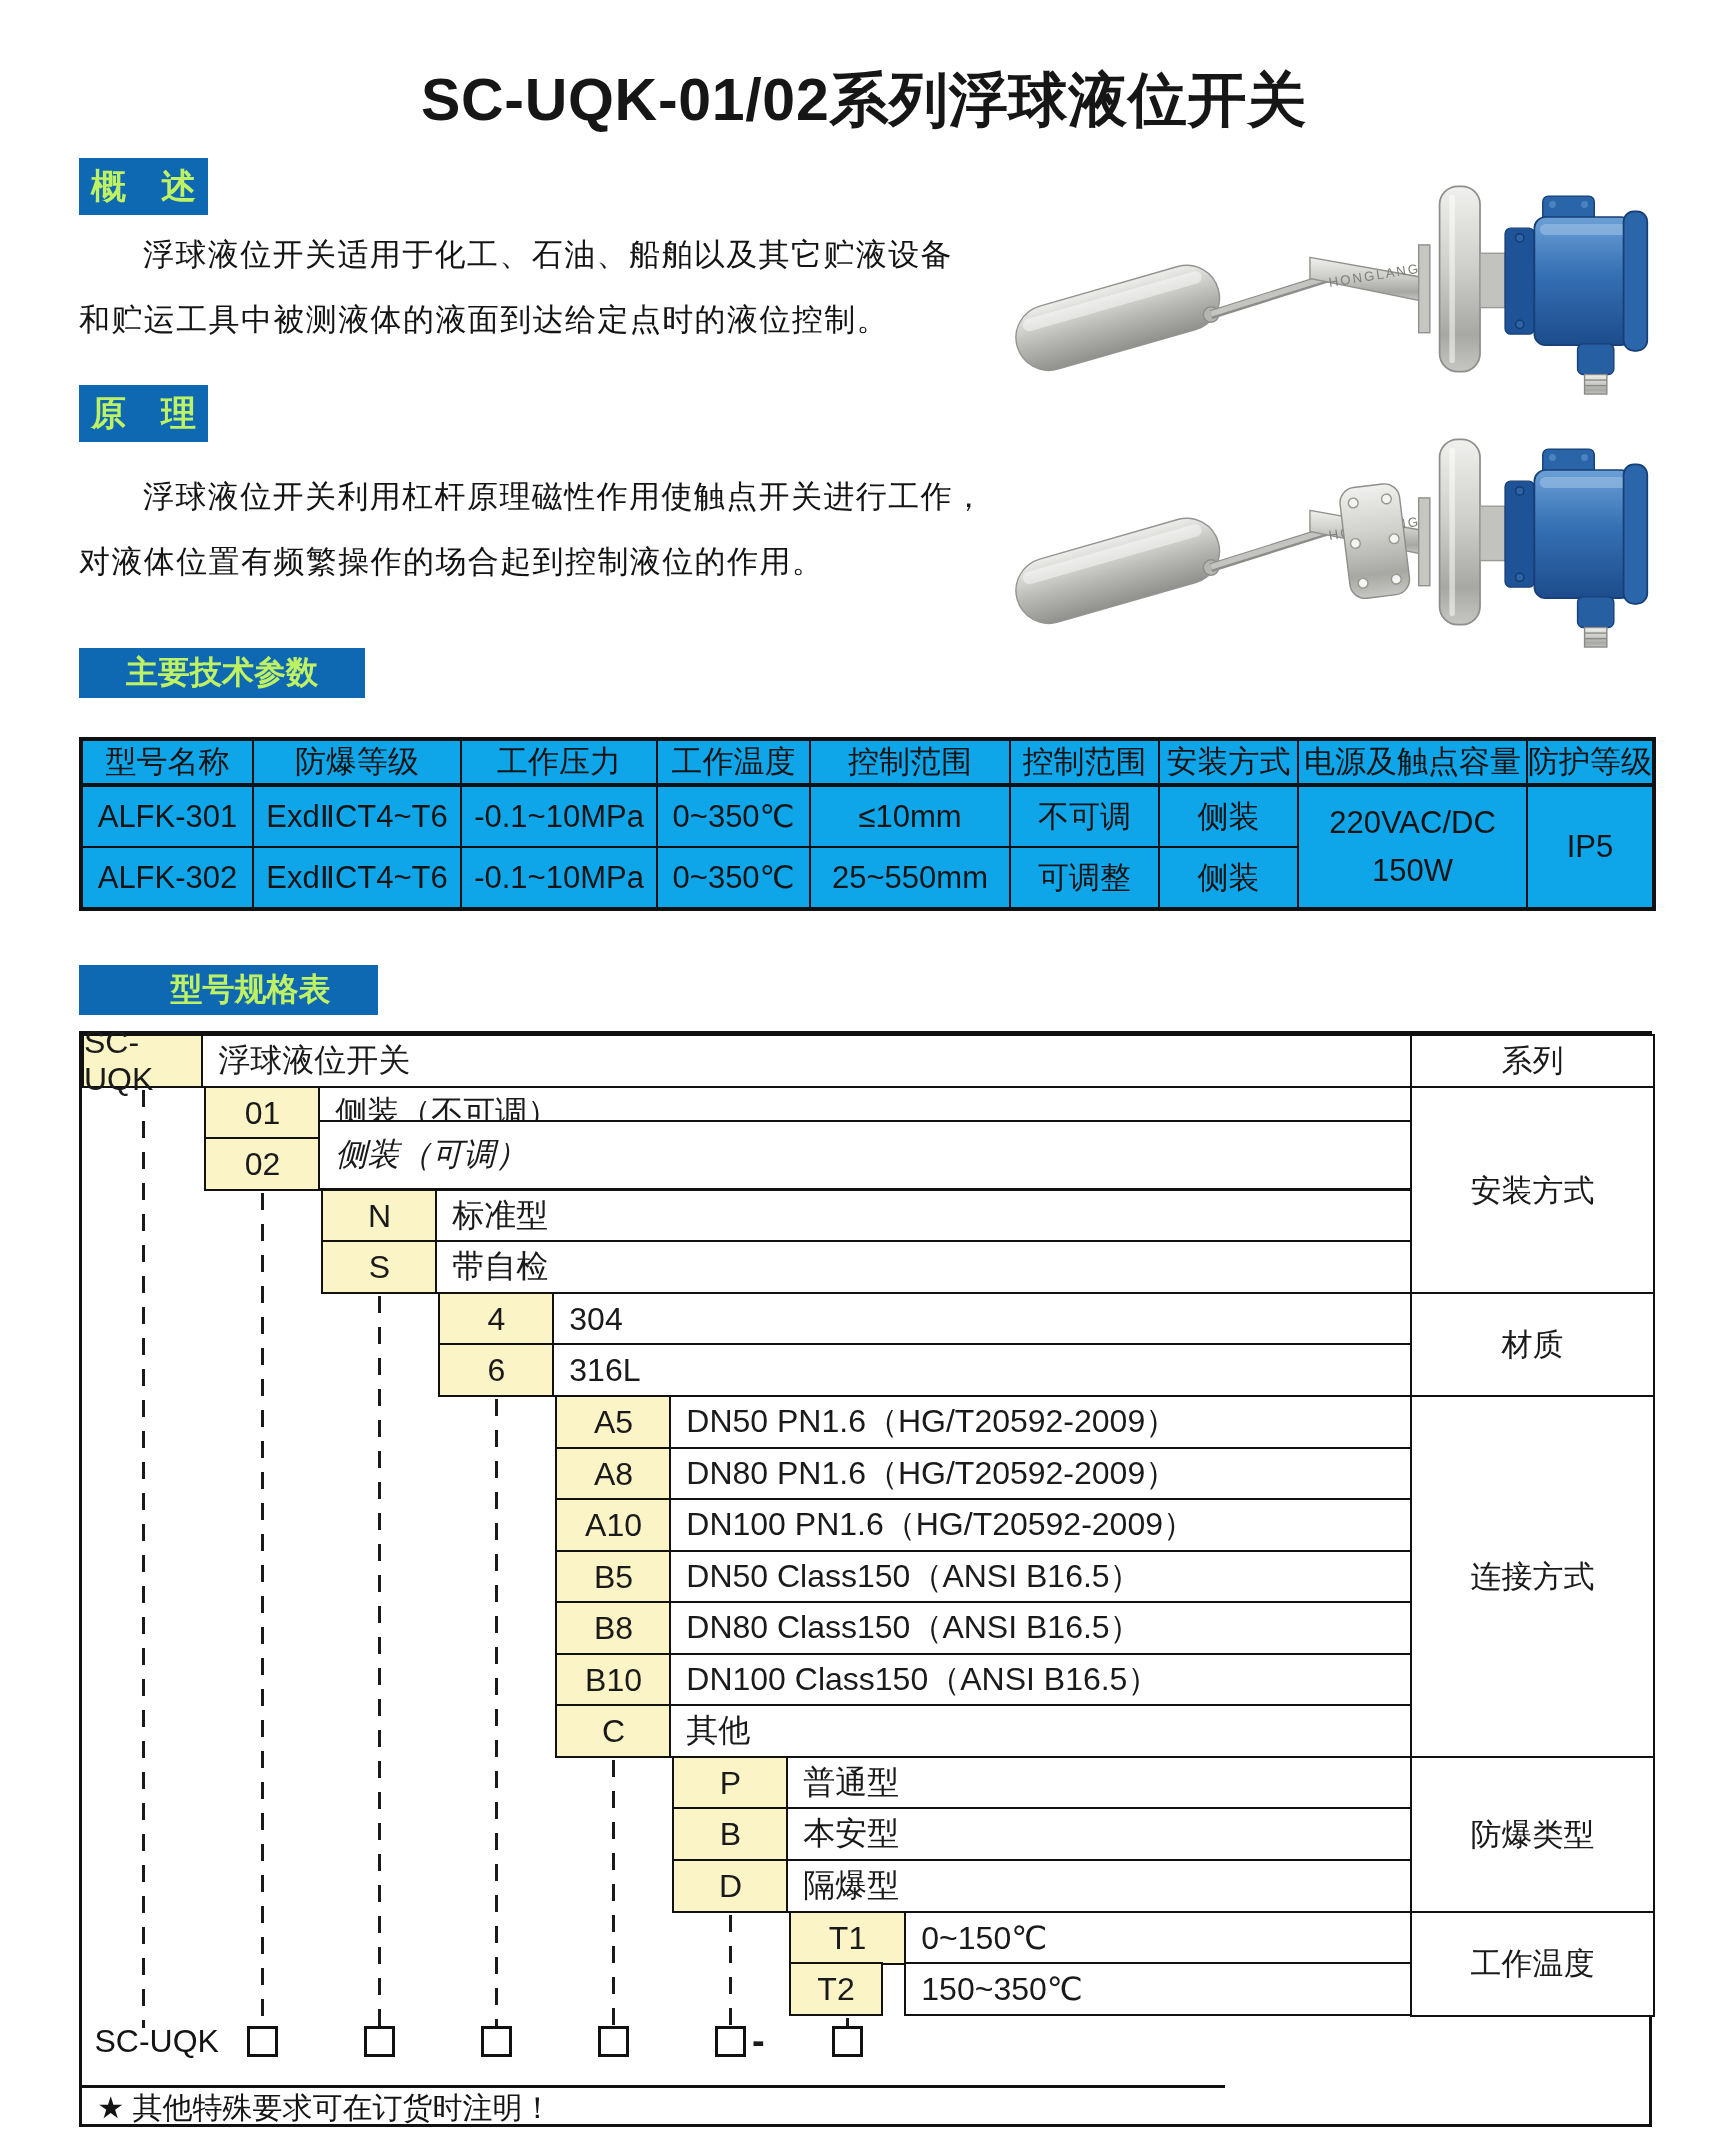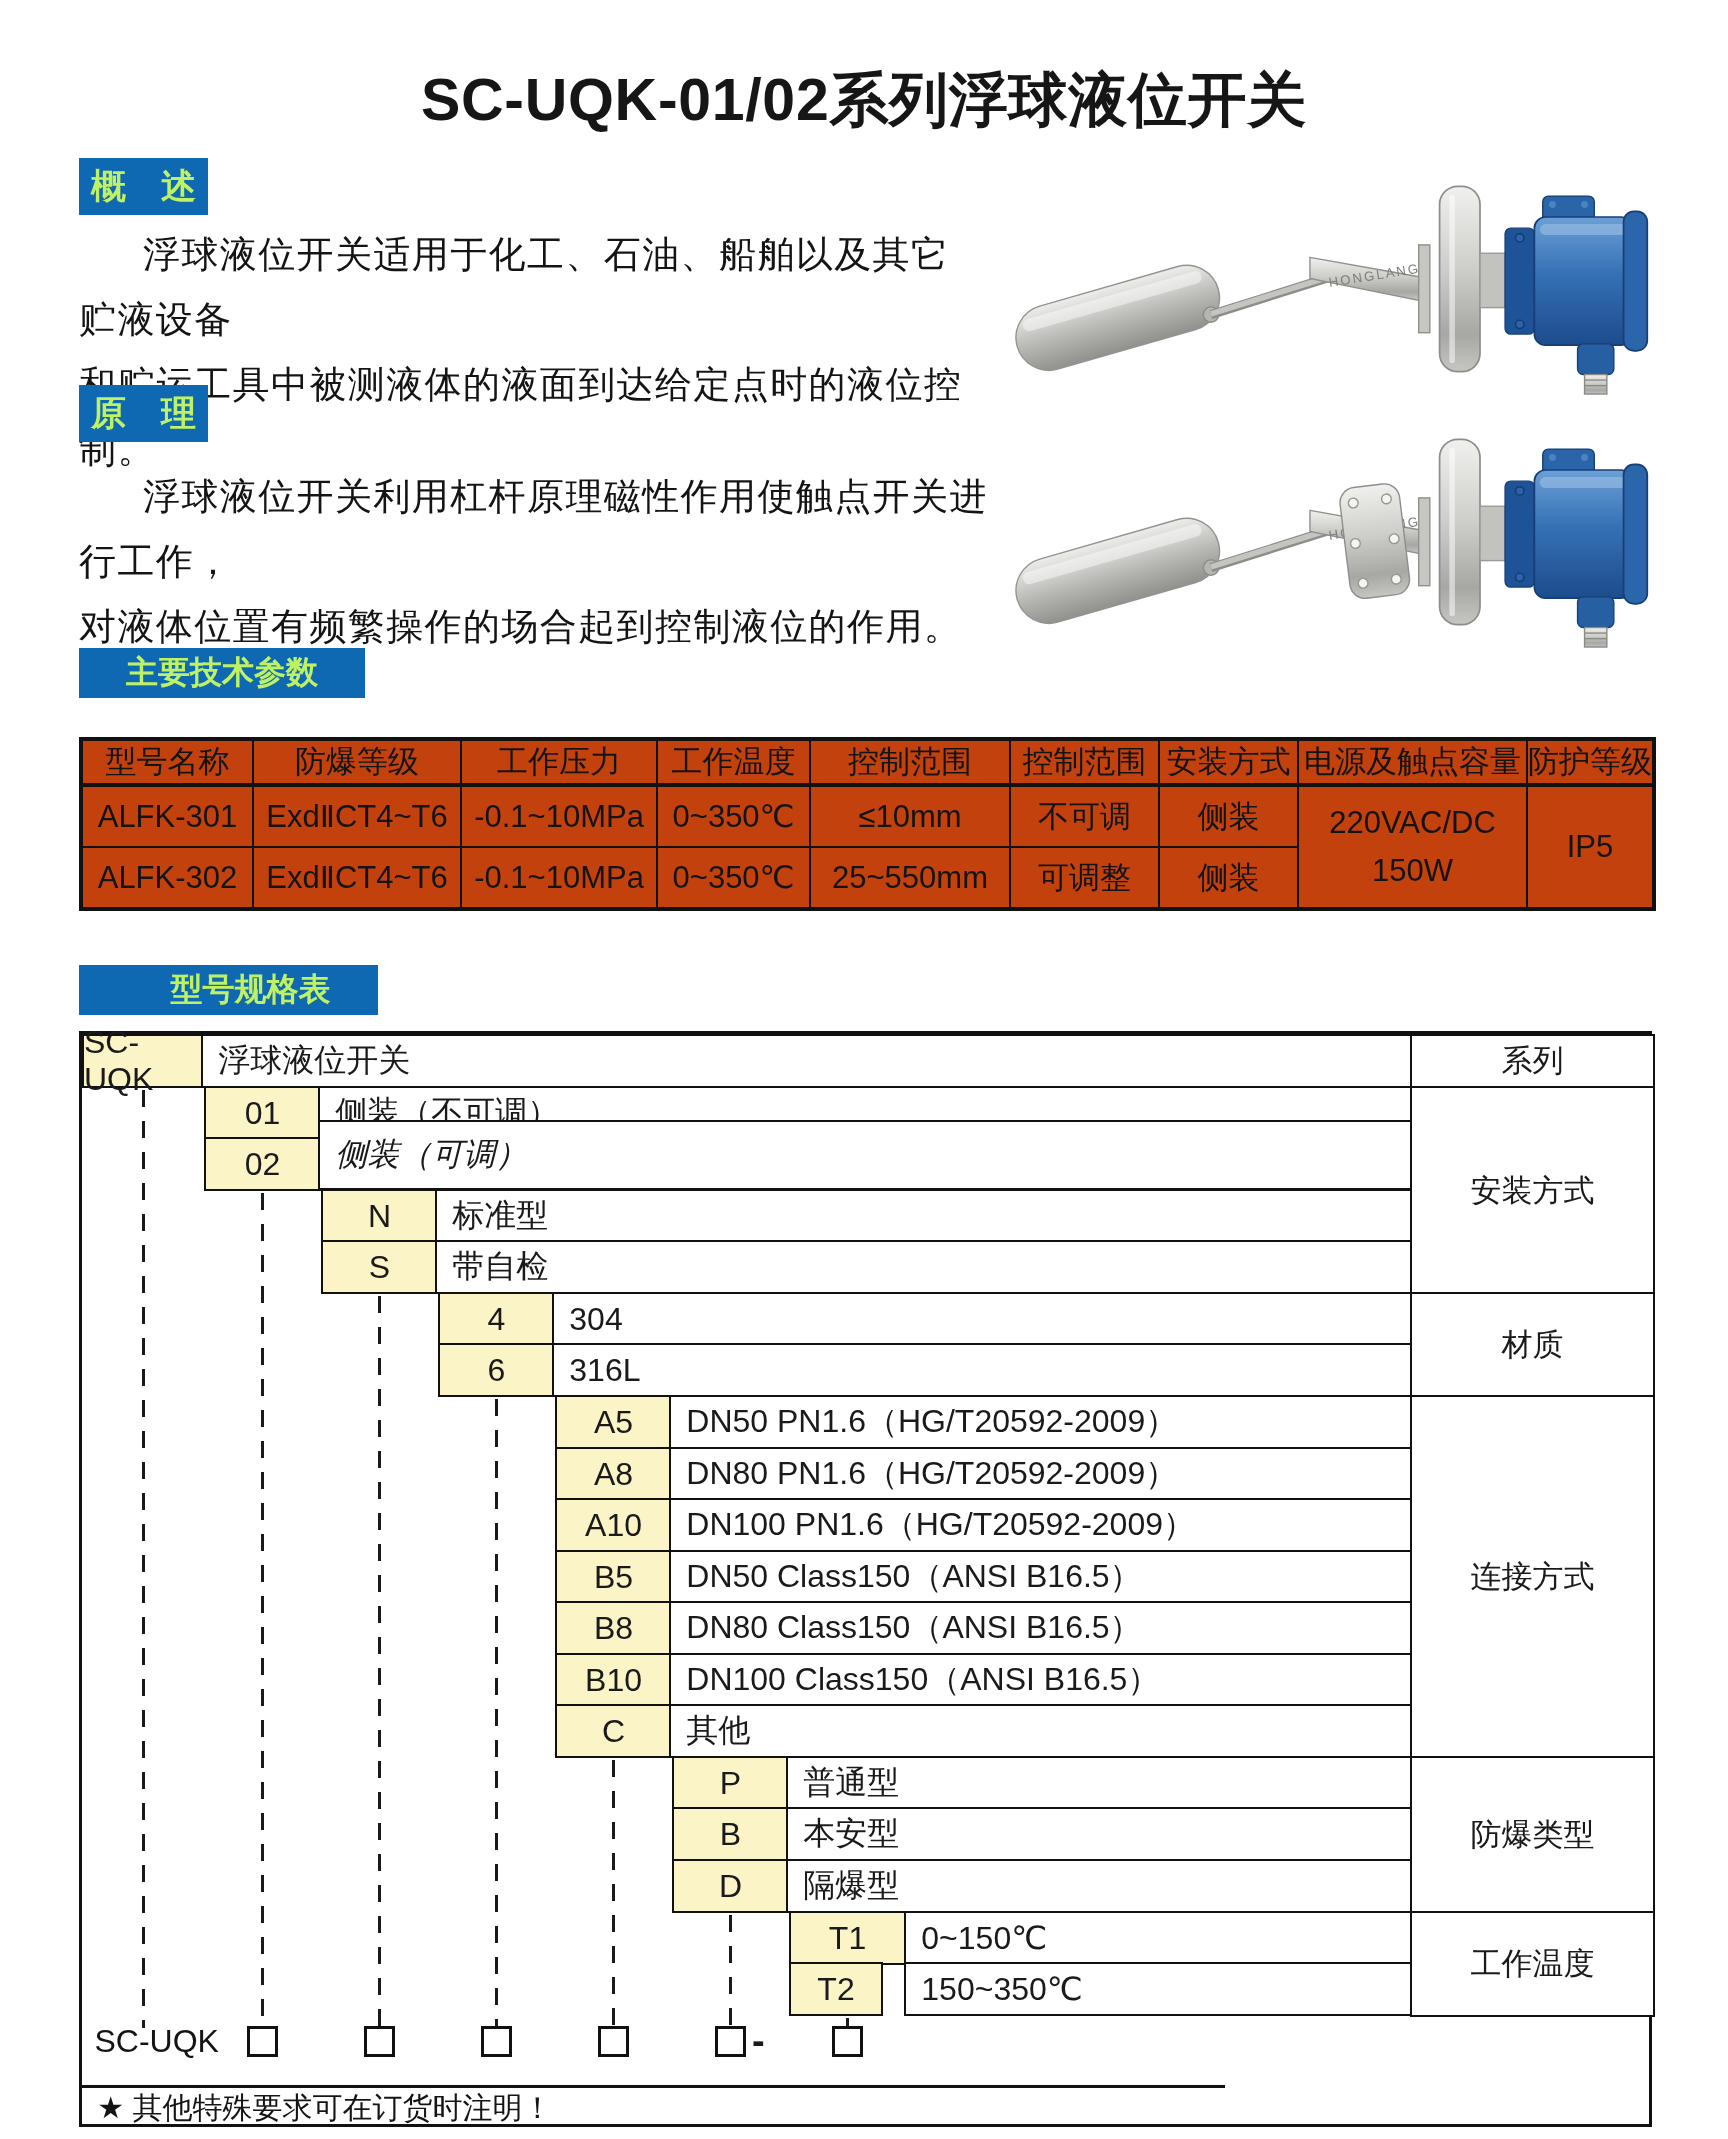--- a/index.html
+++ b/index.html
@@ -7,27 +7,27 @@
   .page{position:absolute;inset:0;background:#fff;}
 
   .doc-title{position:absolute;left:0;top:61px;width:1728px;text-align:center;
     font-size:59px;font-weight:700;letter-spacing:0.7px;color:#161616;}
 
   .hbox{position:absolute;background:#0f68b2;color:#bef264;font-weight:700;
     display:flex;align-items:center;justify-content:center;}
   .hbox.small{width:129px;height:57px;font-size:35px;}
   .hbox.wide{height:50px;font-size:32px;}
 
-  .para{position:absolute;font-size:37px;line-height:65px;color:#141414;letter-spacing:1.4px;}
+  .para{position:absolute;font-size:31px;line-height:65px;color:#141414;letter-spacing:1.4px;}
   .para .ln{display:block;}
   .para .ln.indent{text-indent:64px;}
 
   
   table.tech{position:absolute;left:79px;top:737px;width:1573px;
-    border-collapse:collapse;table-layout:fixed;background:#c2410c;}
+    border-collapse:collapse;table-layout:fixed;background:#0ea5e9;}
   table.tech th,table.tech td{border:2.8px solid #111;text-align:center;vertical-align:middle;
     font-size:31px;font-weight:500;padding:0;color:#141414;}
   table.tech{border:4.2px solid #111;}
   table.tech th{height:40px;border-bottom:4.9px solid #111;}
   table.tech td{height:59px;}
   table.tech .two-line span{display:block;line-height:1.55;}
 
   
   .mt{position:absolute;left:79px;top:1031px;width:1573px;height:1096px;
     border:3.5px solid #111;box-sizing:border-box;background:#fff;}

